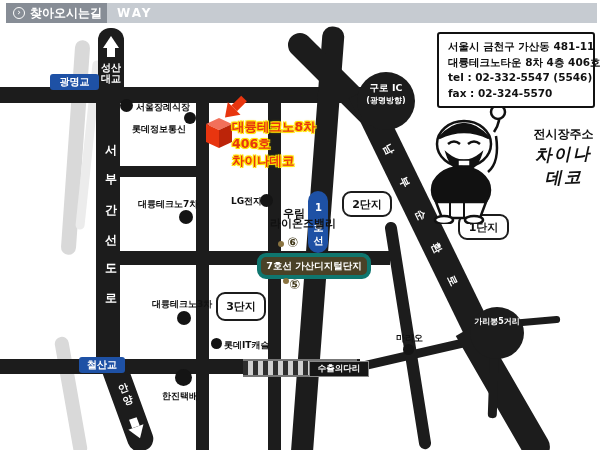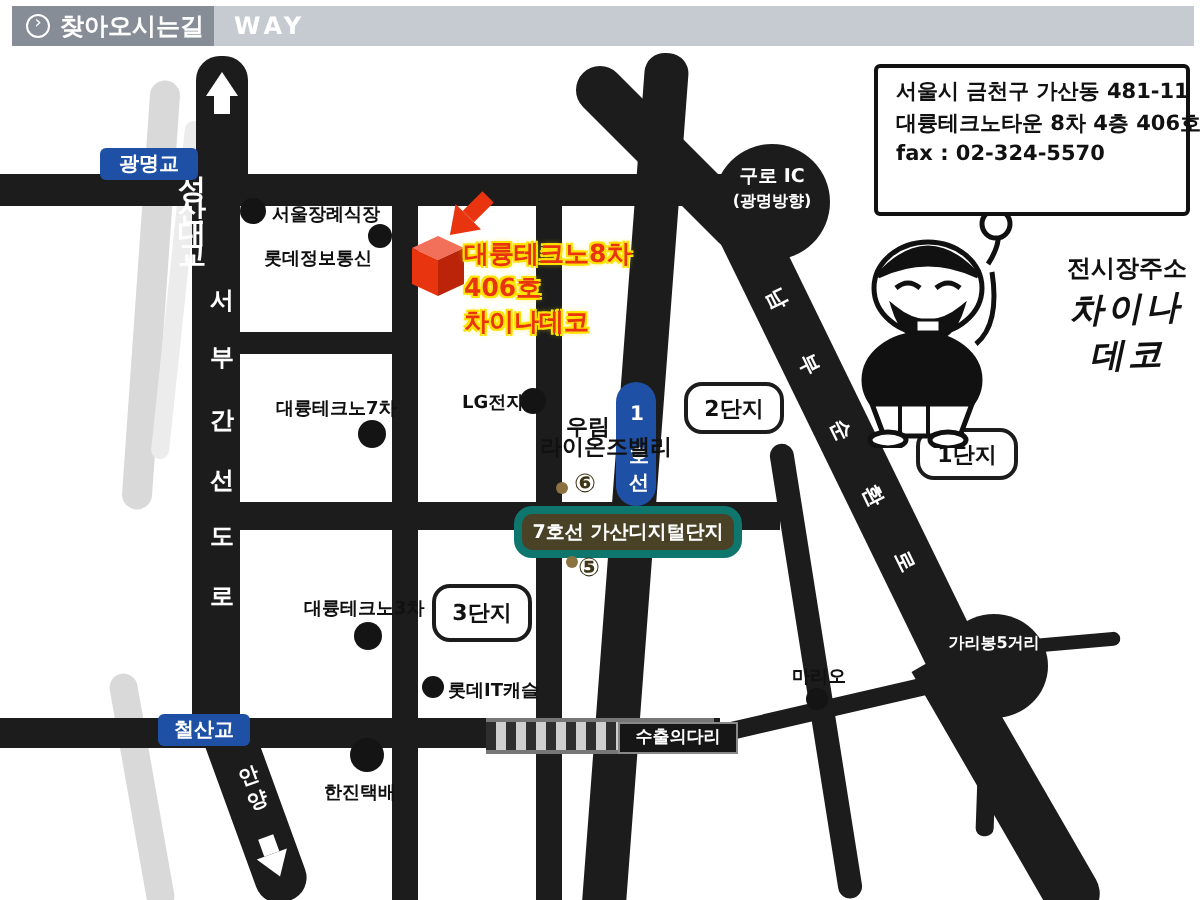--- a/index.html
+++ b/index.html
@@ -112,21 +112,21 @@
   <div class="abs circtxt" style="left:466px;top:316px;width:62px;font-size:8px;">가리봉5거리</div>
 
   <div class="abs hatch"></div>
   <div class="abs" style="left:281px;top:361px;width:58px;height:14px;background:#161616;color:#fff;font-size:8.5px;font-weight:bold;
               display:flex;align-items:center;justify-content:center;z-index:4;border:1px solid #888;margin-left:28px;">수출의다리</div>
 
   <div class="abs" style="left:103px;top:36px;z-index:3;">
     <div class="uparrow"></div>
       <div class="arrowstem"></div>
   </div>
-  <div class="abs roadtxt" style="left:83px;top:62px;width:26px;text-align:center;font-size:14px;line-height:11px;z-index:3;margin-top:28px;">
+  <div class="abs roadtxt" style="left:98px;top:62px;width:26px;text-align:center;font-size:10px;line-height:11px;z-index:3;">
     <div>성산</div>
     <div>대교</div>
   </div>
 
   <div class="abs roadtxt vtext" style="left:102px;top:135px;font-size:12px;letter-spacing:18px;z-index:3;">서부간선도로</div>
 
   <div class="abs bluelab" style="left:50px;top:74px;width:49px;height:16px;">광명교</div>
   <div class="abs bluelab" style="left:79px;top:357px;width:46px;height:16px;">철산교</div>
 
   <div class="abs line1pill vtext">1호선</div>
@@ -180,20 +180,21 @@
   </svg>
   <div class="abs redtxt" style="left:232px;top:118px;">
     <div>대륭테크노8차</div>
     <div>406호</div>
     <div>차이나데코</div>
   </div>
 
   <div class="abs infobox">
     <div>서울시 금천구 가산동 481-11</div>
     <div>대륭테크노타운 8차 4층 406호</div>
+    <div>tel : 02-332-5547 (5546)</div>
     <div>fax : 02-324-5570</div>
   </div>
 
   <svg class="abs" style="left:406px;top:102px;z-index:4;" width="126" height="122" viewBox="0 0 126 122">
     <g stroke="#111" stroke-width="2.5" fill="#fff">
       <path d="M88,30 Q96,18 92,8" fill="none"></path>
       <circle cx="92" cy="10" r="7" fill="#fff"></circle>
       <ellipse cx="58" cy="42" rx="27" ry="23"></ellipse>
       <path d="M33,36 Q58,8 83,36 Q58,24 33,36 Z" fill="#111"></path>
       <path d="M42,42 q6,-5 12,0" fill="none"></path>

